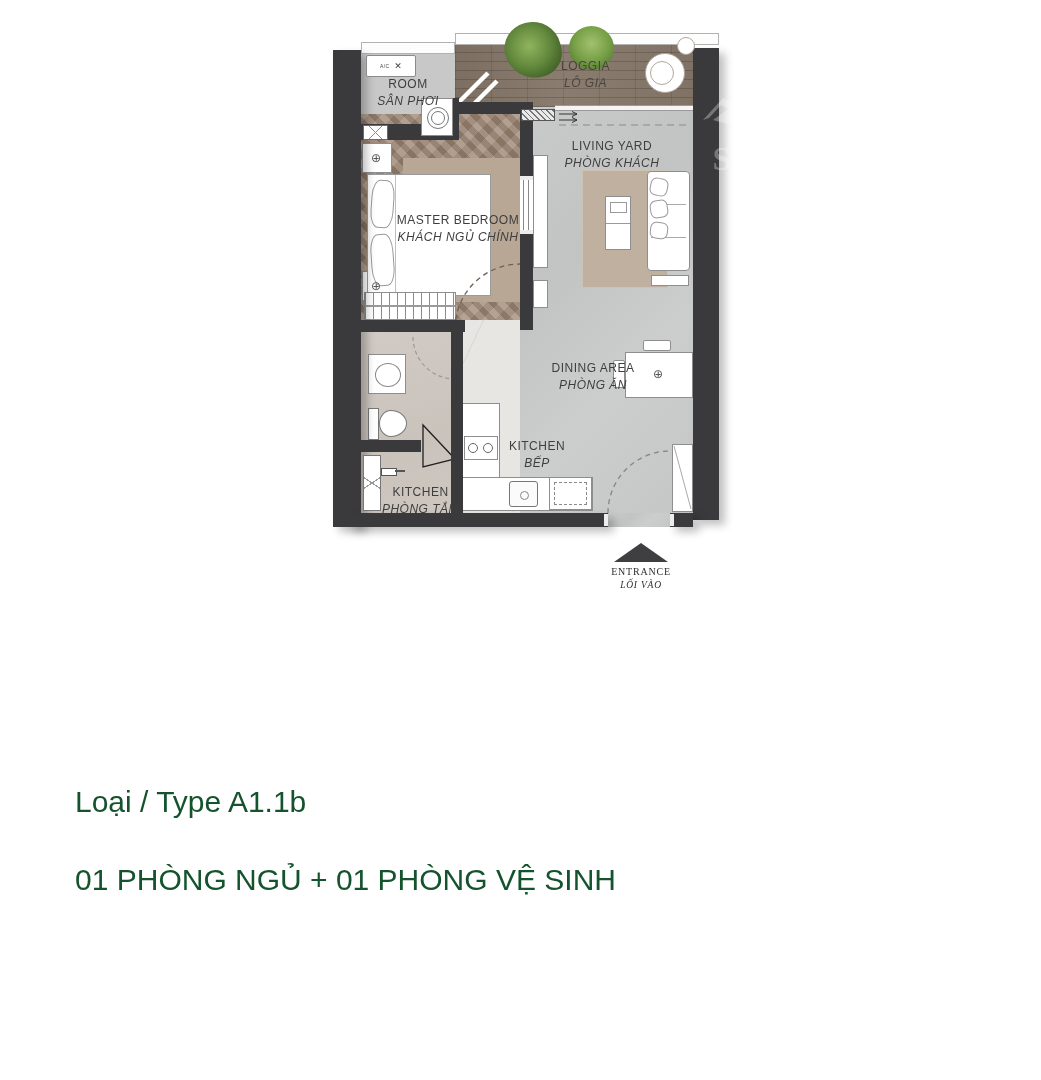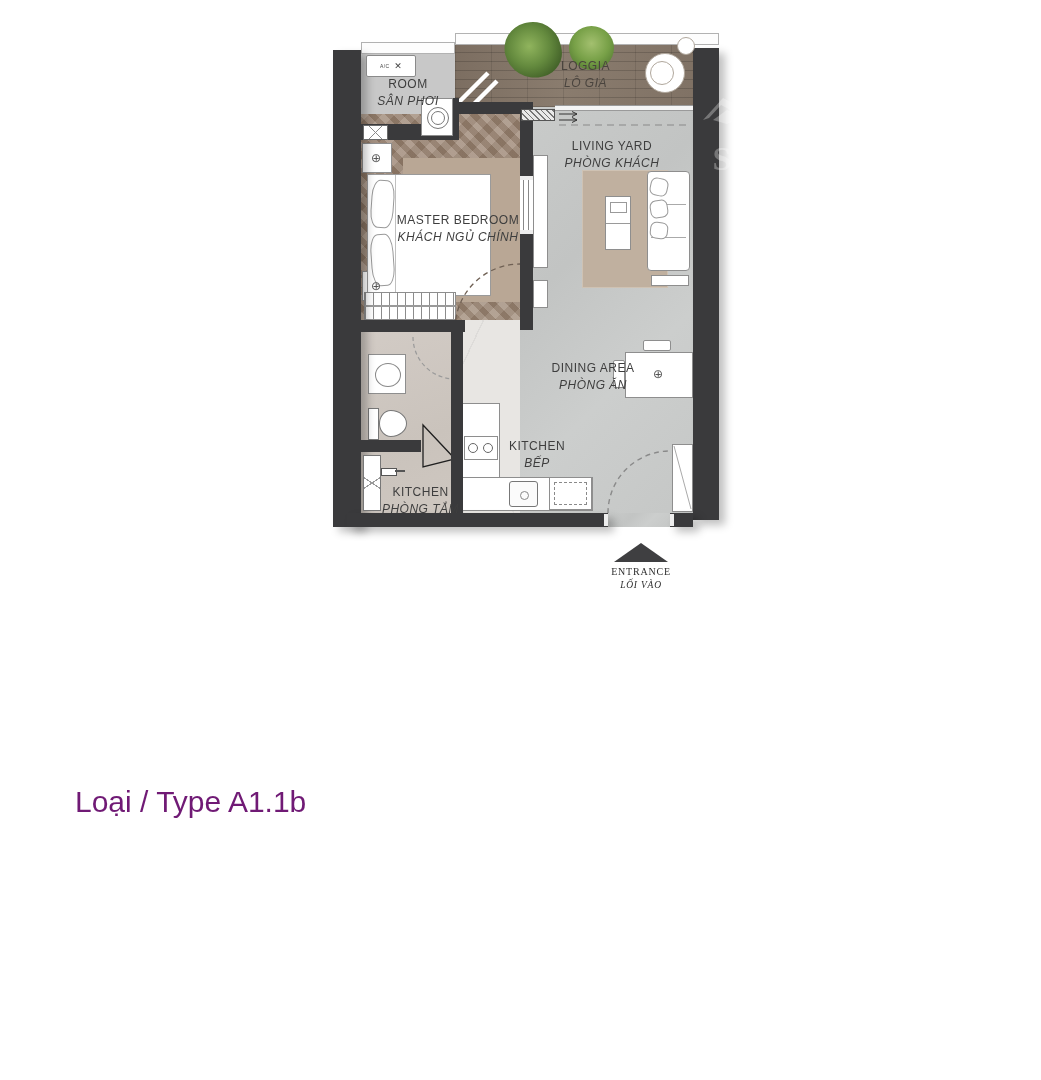--- a/index.html
+++ b/index.html
@@ -124,21 +124,21 @@
     position:absolute; width:0; height:0; z-index:30;
     border-left:27px solid transparent; border-right:27px solid transparent;
     border-bottom:19px solid #3f3f41;
   }
   .entrance-label {position:absolute; text-align:center; color:#2e2e2e; font-size:10px; letter-spacing:0.8px; line-height:1.4; z-index:30; white-space:nowrap;}
   .entrance-label .vi {font-style:italic; font-size:9.5px;}
 
   .watermark {position:absolute; z-index:40; opacity:0.30; color:#ffffff; text-align:center; pointer-events:none;}
   .watermark .wm-s {font-size:34px; font-weight:bold; font-family:"Liberation Serif","DejaVu Serif",serif;}
 
-  .info-text {position:absolute; color:#701a75; font-size:30px; line-height:41px; white-space:nowrap; z-index:50;}
+  .info-text {position:absolute; color:#14532d; font-size:30px; line-height:41px; white-space:nowrap; z-index:50;}
 </style>
 </head>
 <body>
 
 <div class="canvas">
 
   <div class="plan">
 
     <div class="railing" style="left:122px; top:5px; width:264px; height:12px;"></div>
     <div class="railing" style="left:28px; top:14px; width:94px; height:12px;"></div>
@@ -292,17 +292,18 @@
       <svg width="50" height="46" viewBox="0 0 50 46">
         <path d="M 6 30 L 26 8 L 44 18 L 38 22 L 24 15 L 12 28 Z" fill="#ffffff"></path>
         <path d="M 16 30 L 30 20 L 42 27 L 30 34 Z" fill="#ffffff"></path>
       </svg>
       <div class="wm-s">S</div>
     </div>
   </div>
 
   <div class="info-text" style="left:75px; top:781px;">Loại / Type A1.1b</div>
   <div class="info-text" style="left:75px; top:859px;">
+    <div>01 PHÒNG NGỦ + 01 PHÒNG VỆ SINH</div>
   </div>
   <div class="info-text" style="left:75px; top:978px; line-height:40px;">
   </div>
 
 </div>
 
 </body></html>

